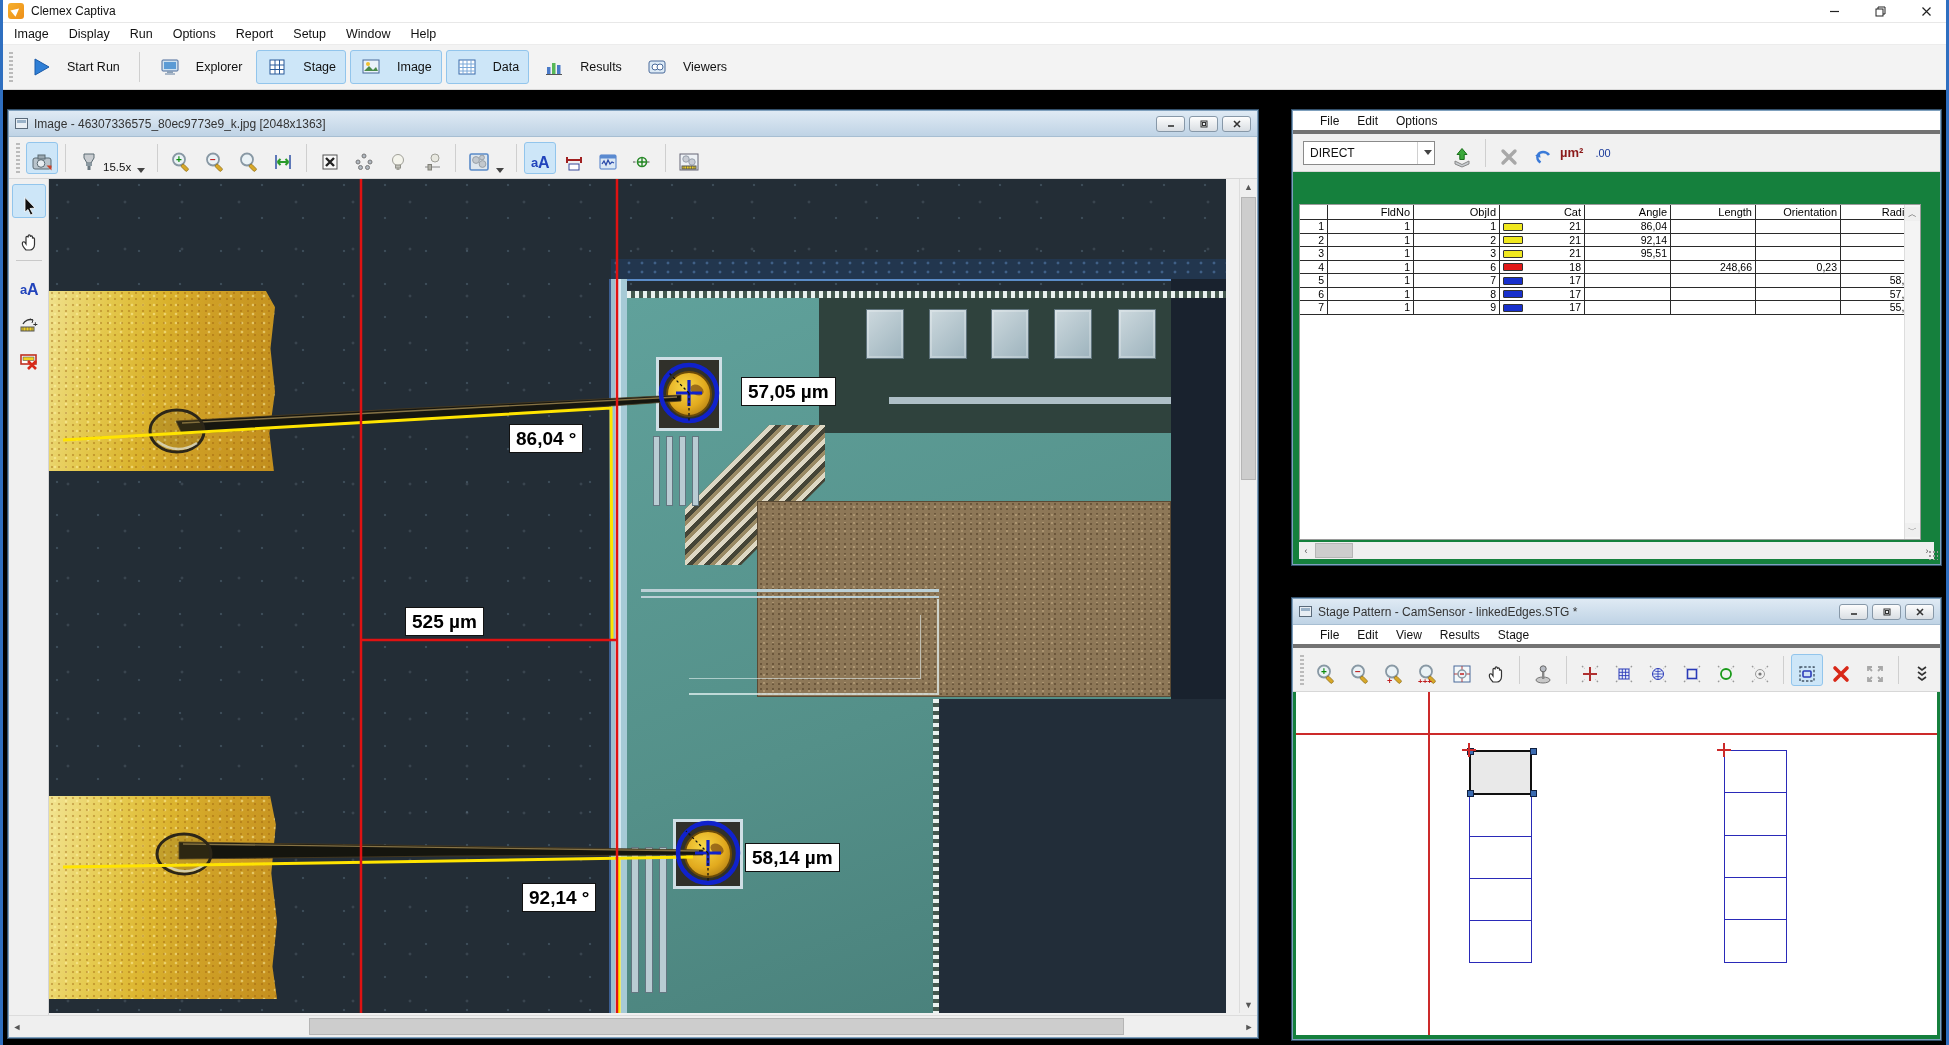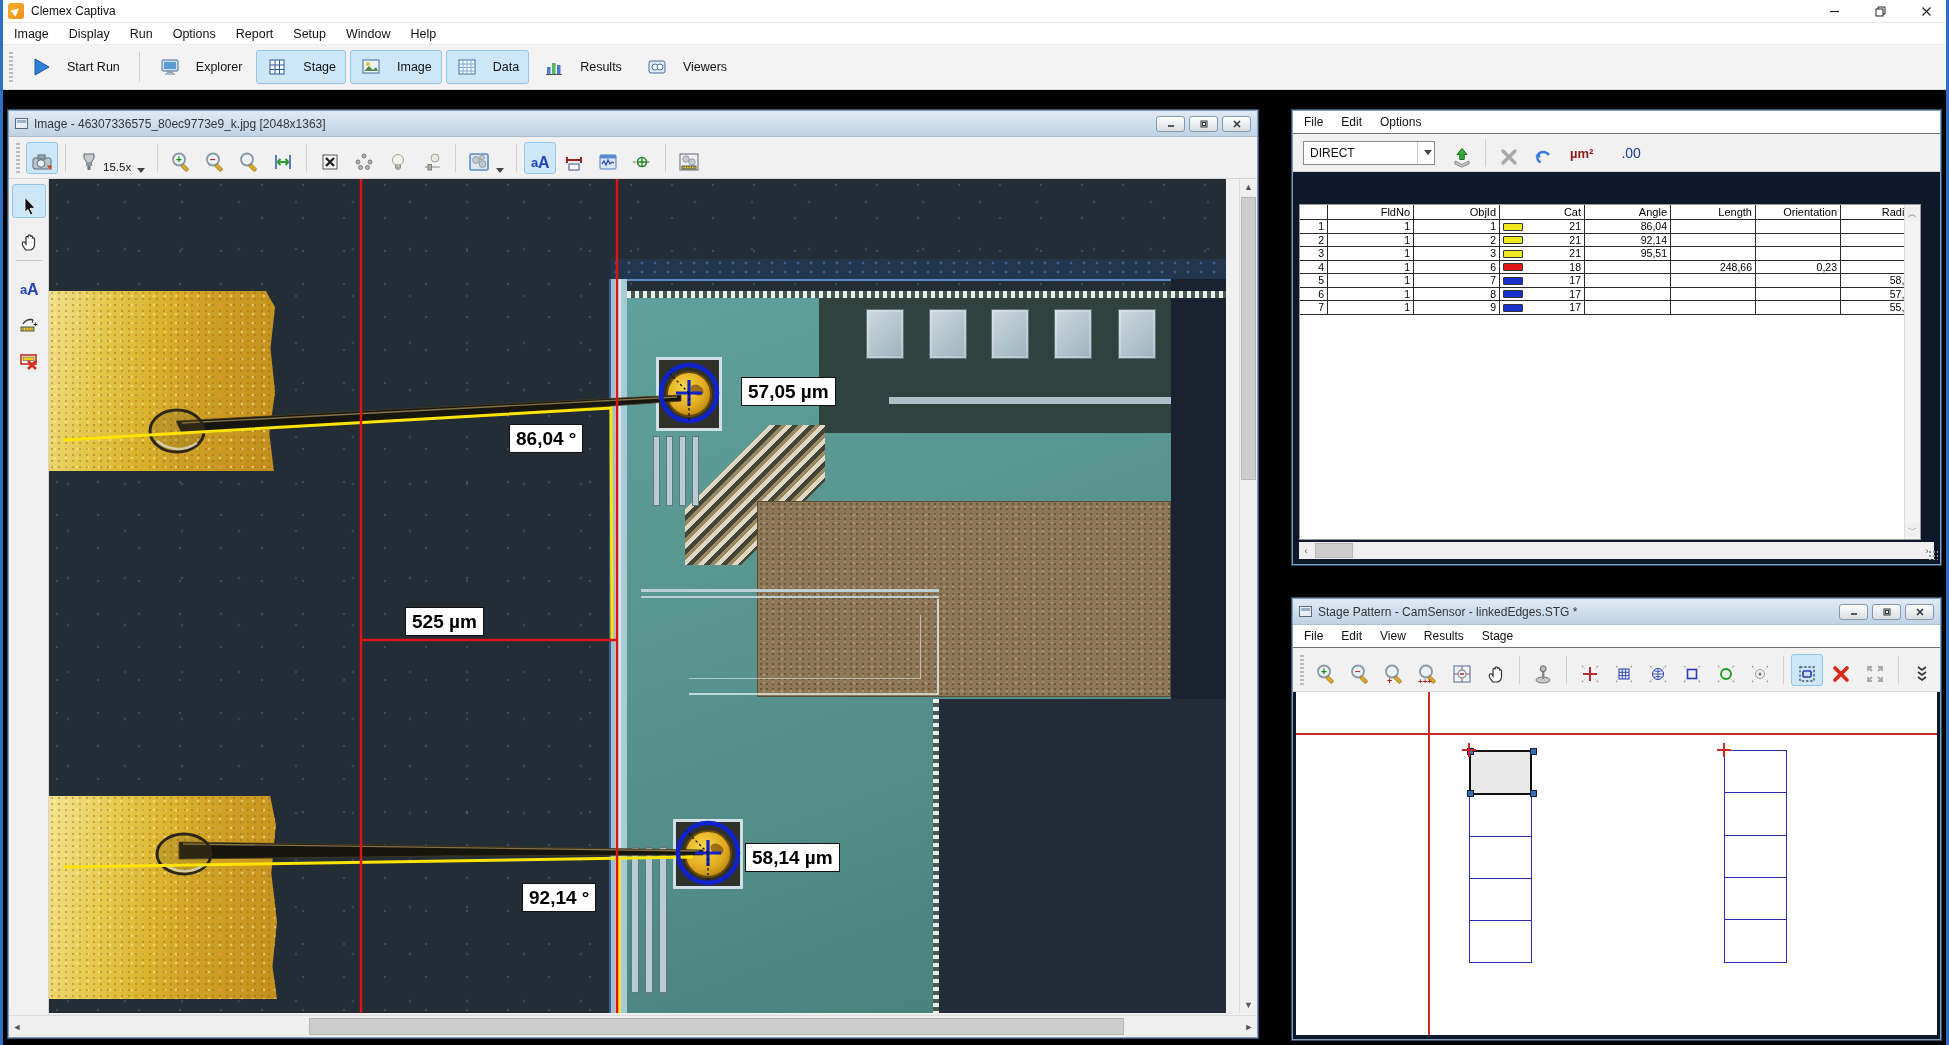--- a/index.html
+++ b/index.html
@@ -25,31 +25,31 @@
     border-bottom:1px solid #d9d9d9;display:flex;align-items:center;padding-left:4px}
   .grip{width:4px;height:30px;margin:0 5px;background:repeating-linear-gradient(180deg,#bbb 0 2px,transparent 2px 4px)}
   .tbtn{display:flex;align-items:center;gap:15px;padding:5px 9px;margin:0 2px;border:1px solid transparent;
     border-radius:3px;font-size:12.5px;color:#111}
   .tbtn.sel{background:#cde6f8;border-color:#92c5ec}
   .tsep{width:1px;height:30px;background:#cfcfcf;margin:0 7px}
   .ic{width:22px;height:22px;display:inline-block;flex:0 0 auto}
   .ic svg{width:100%;height:100%;display:block}
 
   
-  .cwin{position:absolute;background:#0f172a;border:1px solid #7fa0bd;box-shadow:0 0 0 1px #33506b}
+  .cwin{position:absolute;background:#15803d;border:1px solid #7fa0bd;box-shadow:0 0 0 1px #33506b}
   .ctitle{height:26px;background:linear-gradient(180deg,#dfeaf4,#bfd3e5);display:flex;align-items:center;
     padding:0 6px;border-bottom:1px solid #a7bed2}
   .ctitle .wicon{width:13px;height:11px;border:1px solid #5a6a7a;background:#e8eef4;margin-right:6px;position:relative}
   .ctitle .wicon::after{content:"";position:absolute;left:1px;top:1px;right:1px;height:3px;background:#9ab2c8}
   .ctitle .ttext{font-size:12px;color:#333;white-space:nowrap}
   .cbtns{margin-left:auto;display:flex;gap:4px}
   .cbtn{width:29px;height:16px;border:1px solid #8798a8;border-radius:3px;
     background:linear-gradient(180deg,#fdfdfd,#d9dee3);display:flex;align-items:center;justify-content:center}
   .cbtn svg{width:10px;height:10px}
-  .cmenu{height:23px;background:#fff;display:flex;align-items:center;padding-left:2px;border-bottom:1px solid #737373}
+  .cmenu{height:23px;background:#fff;display:flex;align-items:center;padding-left:18px;border-bottom:4px solid #737373}
   .cmenu .menu-item{font-size:12px;padding:3px 9px}
   .cbar{background:#f1f1f1;display:flex;align-items:center;border-bottom:1px solid #d7d7d7;padding-left:2px}
   .ibtn{width:32px;height:32px;border:1px solid transparent;border-radius:3px;display:flex;
     align-items:flex-end;justify-content:center;margin:0 1px;position:relative}
   .ibtn.sel{background:#cde6f8;border-color:#92c5ec}
   .ibtn.wide{width:auto;padding:0 4px;gap:3px}
   .isep{width:1px;height:28px;background:#cfcfcf;margin:0 6px}
   .magtext{font-size:11.5px;color:#111}
   .chev{width:0;height:0;border-left:4px solid transparent;border-right:4px solid transparent;
     border-top:5px solid #444;margin-left:3px}
@@ -148,23 +148,23 @@
   #img-vscroll{right:0;top:0;width:18px;height:834px;border-left:1px solid #dcdcdc}
   #img-hscroll{left:0;bottom:0;height:22px;right:0;border-top:1px solid #dcdcdc}
 
   
   #db-win{left:1292px;top:110px;width:649px;height:455px}
   #db-bar{height:38px}
   #db-combo{width:132px;height:24px;background:#fff;border:1px solid #8a8a8a;margin:0 10px 0 8px;
     display:flex;align-items:center;font-size:12px;padding-left:6px;color:#111}
   #db-combo .cchev{margin-left:auto;width:17px;height:100%;border-left:1px solid #d0d0d0;
     display:flex;align-items:center;justify-content:center}
-  #db-units{display:flex;align-items:baseline;gap:28px;margin-left:10px}
+  #db-units{display:flex;align-items:baseline;gap:12px;}
   #db-um{font-size:13px;font-weight:bold;color:#8b1a1a}
-  #db-prec{font-size:14px;color:#1a3a9a}
+  #db-prec{font-size:11px;color:#1a3a9a}
   #db-table-wrap{position:absolute;left:6px;top:93px;width:622px;bottom:24px;background:#fff;
     border:1px solid #9a9a9a}
   #db-table{width:620px;font-size:10.5px;color:#000}
   .thead,.trow{display:grid;grid-template-columns:28px 86px 86px 85px 86px 85px 85px 79px}
   .thead{height:15px;border-bottom:1px solid #2a2a2a;font-size:11px}
   .thead span{display:flex;align-items:center;justify-content:flex-end;padding-right:3px;
     border-right:1px solid #2a2a2a;overflow:hidden}
   .trow{height:13.5px;border-bottom:1px solid #2a2a2a}
   .trow span{display:flex;align-items:center;justify-content:flex-end;padding-right:3px;
     border-right:1px solid #2a2a2a;overflow:hidden}

